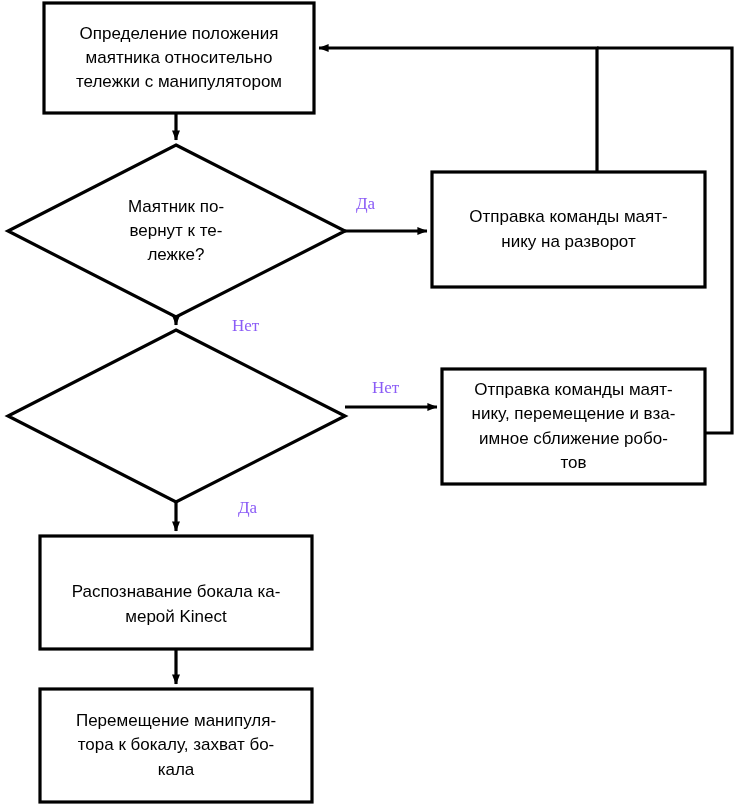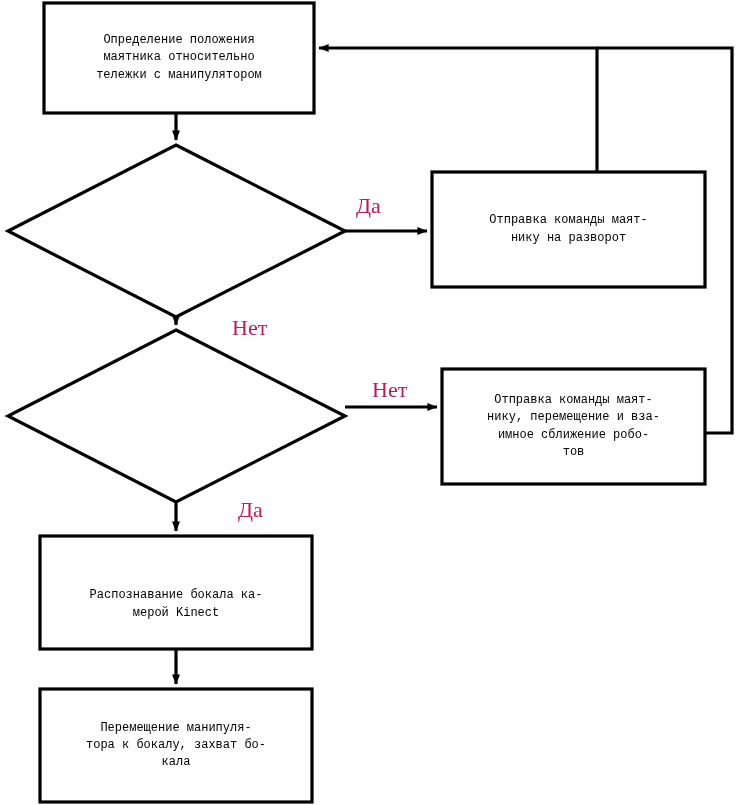--- a/index.html
+++ b/index.html
@@ -22,31 +22,31 @@
     width: 746px;
     height: 805px;
   }
   .node-text {
     position: absolute;
     display: flex;
     align-items: center;
     justify-content: center;
     text-align: center;
     color: #000000;
-    font-family: Liberation Mono, monospace;
-    font-size: 12px;
+    font-family: Liberation Sans, sans-serif;
+    font-size: 17px;
     line-height: 1.42;
     white-space: pre-line;
     pointer-events: none;
   }
   .edge-label {
     position: absolute;
-    color: #be185d;
+    color: #8b5cf6;
     font-family: "Liberation Serif", "DejaVu Serif", serif;
-    font-size: 22px;
+    font-size: 17px;
     line-height: 1;
     white-space: nowrap;
   }
   
   #box-detect-position   { left: 44px;  top: 3px;   width: 270px; height: 110px; }
   #box-send-turn-cmd     { left: 432px; top: 172px; width: 273px; height: 115px; }
   #box-send-move-cmd     { left: 442px; top: 369px; width: 263px; height: 115px; }
   #box-recognize-glass   { left: 40px;  top: 536px; width: 272px; height: 137px; }
   #box-move-manipulator  { left: 40px;  top: 689px; width: 272px; height: 113px; }
   
@@ -96,20 +96,23 @@
       <path d="M705,433 L732,433 L732,48 L597,48"></path>
 
       <path d="M176,649 L176,684" marker-end="url(#arrow)"></path>
     </g>
   </svg>
 
   <div class="node-text" id="box-detect-position">Определение положения
 маятника относительно
 тележки с манипулятором</div>
 
+  <div class="node-text" id="diamond-turned-to-cart">Маятник по-
+вернут к те-
+лежке?</div>
 
   <div class="node-text" id="box-send-turn-cmd">Отправка команды маят-
 нику на разворот</div>
 
 
   <div class="node-text" id="box-send-move-cmd">Отправка команды маят-
 нику, перемещение и вза-
 имное сближение робо-
 тов</div>
 

